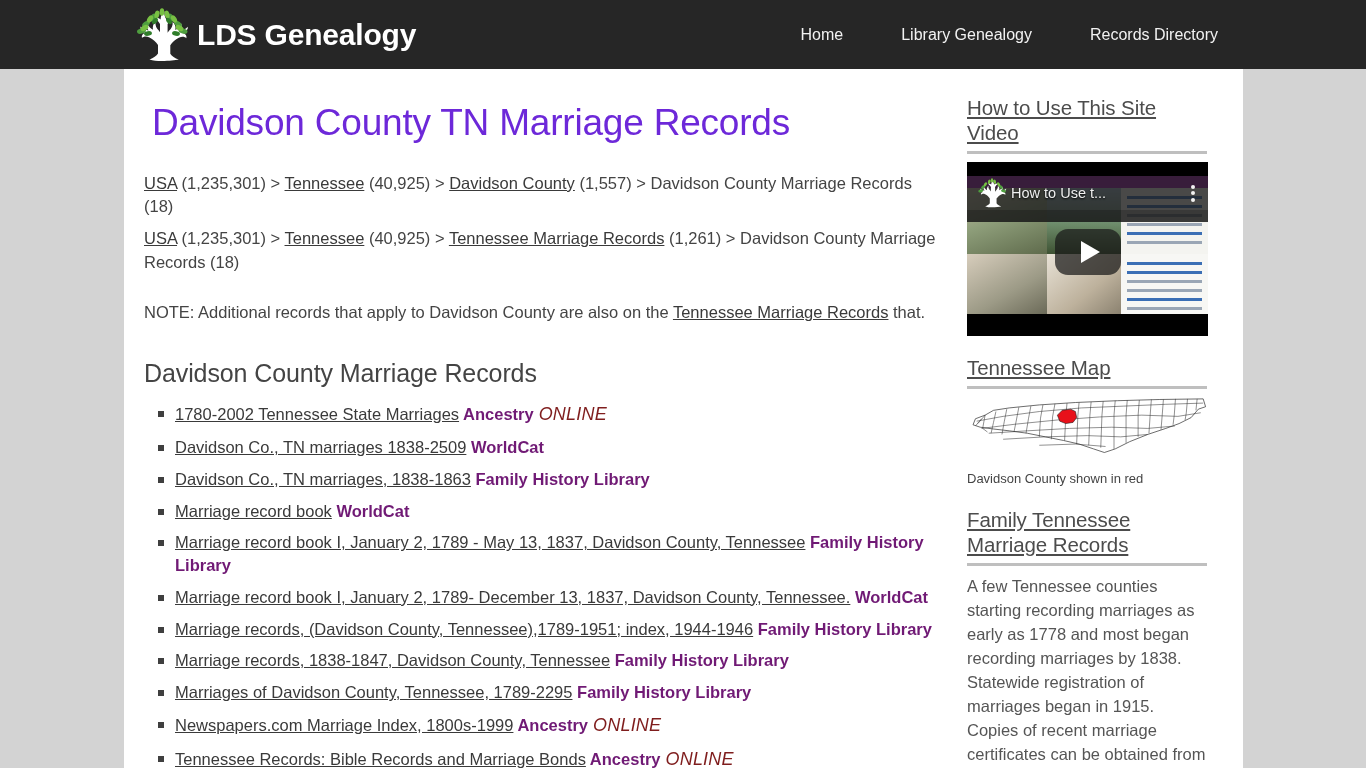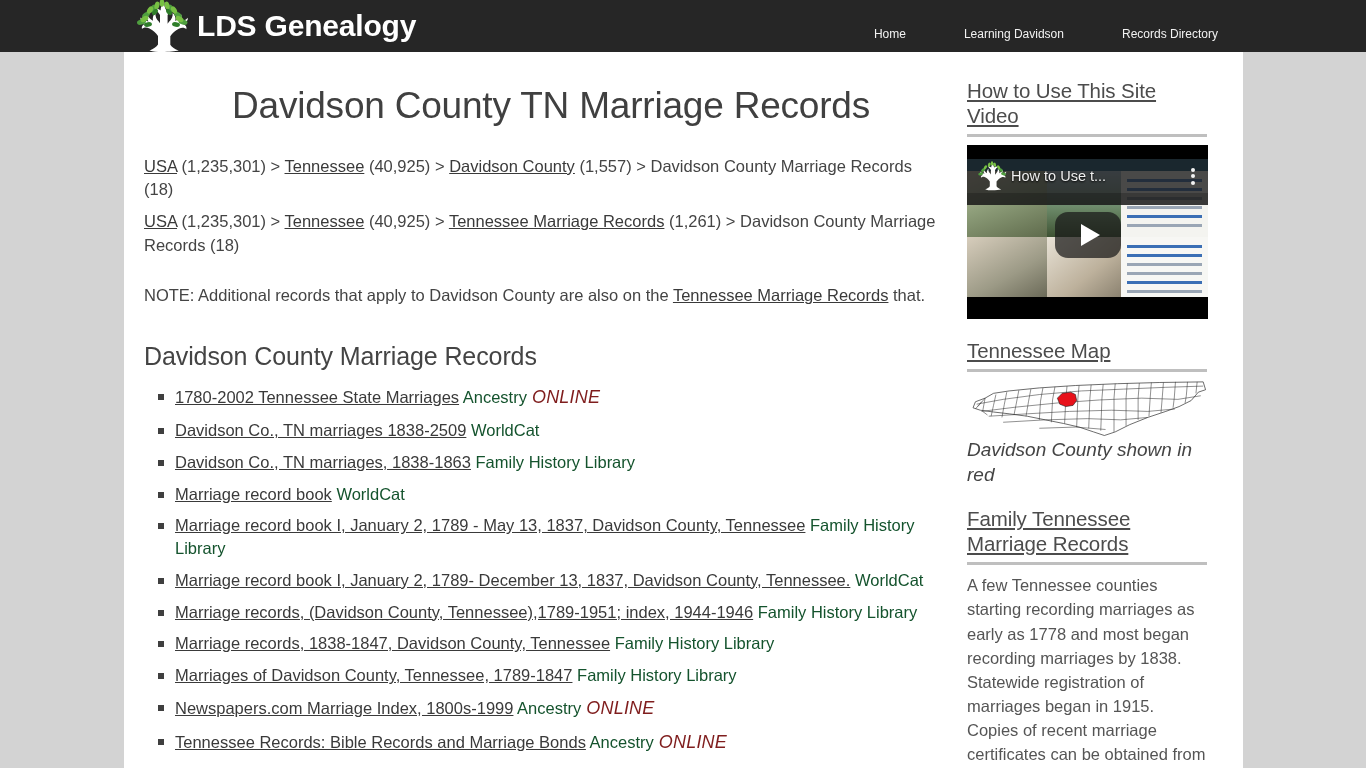--- a/index.html
+++ b/index.html
@@ -8,24 +8,23 @@
     margin: 0; padding: 0;
     width: 1366px; height: 768px;
     overflow: hidden;
     background: #d3d3d3;
     font-family: "Liberation Sans", "DejaVu Sans", sans-serif;
   }
 
   
   .site-header {
     width: 1366px;
-    height: 52px;
+    height: 69px;
     background: #262626;
     display: flex;
-    align-items: center;
     position: relative;
   }
   .brand {
     display: flex;
     align-items: center;
     margin-left: 131px;
     text-decoration: none;
     height: 69px;
   }
   .brand-logo { width: 62px; height: 54px; display: block; }
@@ -42,21 +41,21 @@
     position: absolute;
     right: 119px;
     top: 0;
     height: 69px;
     display: flex;
     align-items: center;
     gap: 0px;
   }
   .nav-link {
     color: #f2f2f2;
-    font-size: 12px;
+    font-size: 16px;
     text-decoration: none;
     padding: 0 29px;
     white-space: nowrap;
     line-height: 69px;
   }
 
   
   .page-wrap {
     width: 1119px;
     margin: 0 auto 0 124px;
@@ -72,25 +71,24 @@
   }
   .sidebar-col {
     width: 293px;
     padding: 26px 36px 0 17px;
   }
 
   
   h1.page-title {
     font-size: 37px;
     font-weight: normal;
-    color: #404040;
+    color: #6d28d9;
     margin: 0 0 27px 8px;
     line-height: 1.15;
     letter-spacing: -0.2px;
-    text-align: center;
   }
   .breadcrumb {
     font-size: 16.5px;
     color: #444444;
     line-height: 1.45;
     margin: 8px 0 3px 0;
     max-width: 795px;
   }
   .breadcrumb a, .note a, .rec-link {
     color: #3a3a3a;
@@ -126,21 +124,21 @@
   }
   ul.records-list li::before {
     content: "";
     position: absolute;
     left: -17px;
     top: 9px;
     width: 6px;
     height: 6px;
     background: #3f3f3f;
   }
-  .rec-source { color: #14532d; }
+  .rec-source { color: #701a75; font-weight: bold; }
   .badge-online {
     color: #7f1d1d;
     font-style: italic;
     font-size: 18px;
     font-weight: normal;
     margin-left: 5px;
     letter-spacing: 0.2px;
   }
 
   
@@ -156,21 +154,21 @@
   }
   .side-rule {
     height: 3px;
     background: #bfbfbf;
     margin: 0 0 8px 0;
     width: 100%;
   }
   .video-embed {
     width: 241px;
     height: 174px;
-    background: #0c4a6e;
+    background: #a21caf;
     position: relative;
     overflow: hidden;
     cursor: pointer;
   }
   .vid-topbar {
     position: absolute;
     top: 14px; left: 0; right: 0;
     height: 34px;
     background: rgba(30,30,30,0.80);
     display: flex;
@@ -243,25 +241,24 @@
     position: absolute; left:0; right:0; bottom:0; height: 22px;
     background:#000; z-index: 6;
   }
   .vid-topblack {
     position: absolute; left:0; right:0; top:0; height: 14px;
     background:#000; z-index: 6;
   }
 
   .map-img { width: 241px; height: 58px; display: block; }
   .map-caption {
-    font-size: 19px;
+    font-size: 13px;
     color: #444444;
-    margin: 0 0 0 0;
+    margin: 16px 0 0 0;
     line-height: 1.3;
-    font-style: italic;
   }
   .about-text {
     font-size: 16.5px;
     color: #555555;
     line-height: 1.46;
     margin: 0;
   }
 </style>
 </head>
 <body>
@@ -305,21 +302,21 @@
           <ellipse cx="24" cy="13" rx="3.6" ry="2.2" transform="rotate(-50 24 13)"></ellipse>
           <ellipse cx="38" cy="13" rx="3.6" ry="2.2" transform="rotate(50 38 13)"></ellipse>
         </g>
       </svg>
     </span>
     <span class="brand-name">LDS Genealogy</span>
   </a>
 
   <nav class="main-nav">
     <a class="nav-link" href="#">Home</a>
-    <a class="nav-link" href="#">Learning Davidson</a>
+    <a class="nav-link" href="#">Library Genealogy</a>
     <a class="nav-link" href="#">Records Directory</a>
   </nav>
 </header>
 
 <div class="page-wrap">
 
   <main class="content-col">
     <h1 class="page-title">Davidson County TN Marriage Records</h1>
 
     <div>
@@ -333,21 +330,21 @@
 
     <ul class="records-list" id="records-list">
         <li><a class="rec-link" href="#">1780-2002 Tennessee State Marriages</a><span class="rec-source"> Ancestry</span><span class="badge-online">ONLINE</span></li>
         <li><a class="rec-link" href="#">Davidson Co., TN marriages 1838-2509</a><span class="rec-source"> WorldCat</span></li>
         <li><a class="rec-link" href="#">Davidson Co., TN marriages, 1838-1863</a><span class="rec-source"> Family History Library</span></li>
         <li><a class="rec-link" href="#">Marriage record book</a><span class="rec-source"> WorldCat</span></li>
         <li><a class="rec-link" href="#">Marriage record book I, January 2, 1789 - May 13, 1837, Davidson County, Tennessee</a><span class="rec-source"> Family History Library</span></li>
         <li><a class="rec-link" href="#">Marriage record book I, January 2, 1789- December 13, 1837, Davidson County, Tennessee.</a><span class="rec-source"> WorldCat</span></li>
         <li><a class="rec-link" href="#">Marriage records, (Davidson County, Tennessee),1789-1951; index, 1944-1946</a><span class="rec-source"> Family History Library</span></li>
         <li><a class="rec-link" href="#">Marriage records, 1838-1847, Davidson County, Tennessee</a><span class="rec-source"> Family History Library</span></li>
-        <li><a class="rec-link" href="#">Marriages of Davidson County, Tennessee, 1789-1847</a><span class="rec-source"> Family History Library</span></li>
+        <li><a class="rec-link" href="#">Marriages of Davidson County, Tennessee, 1789-2295</a><span class="rec-source"> Family History Library</span></li>
         <li><a class="rec-link" href="#">Newspapers.com Marriage Index, 1800s-1999</a><span class="rec-source"> Ancestry</span><span class="badge-online">ONLINE</span></li>
         <li><a class="rec-link" href="#">Tennessee Records: Bible Records and Marriage Bonds</a><span class="rec-source"> Ancestry</span><span class="badge-online">ONLINE</span></li>
       </ul>
   </main>
 
   <aside class="sidebar-col">
 
     <section class="side-block">
       <h3 class="side-title">How to Use This Site Video</h3>
       <div class="side-rule"></div>

